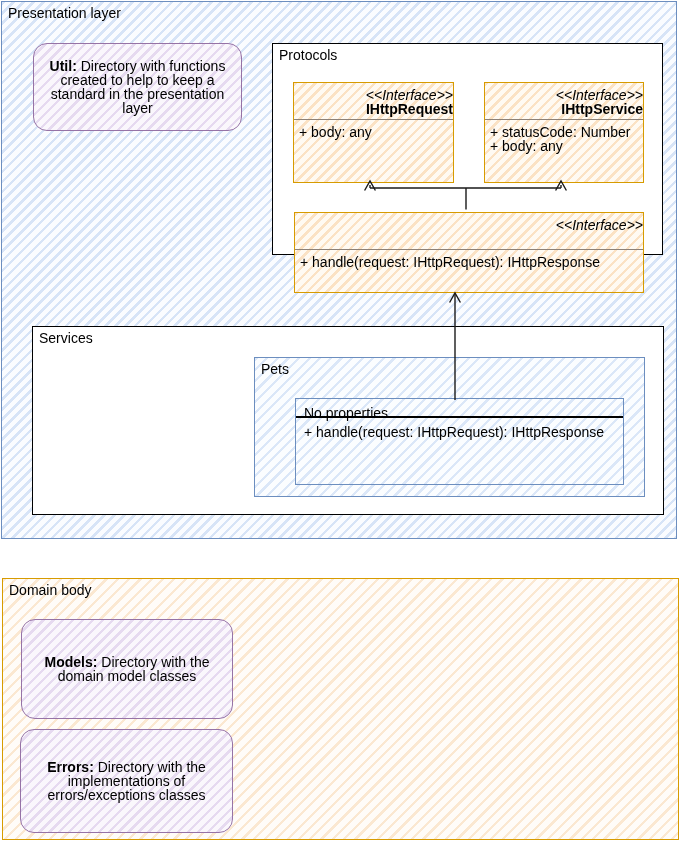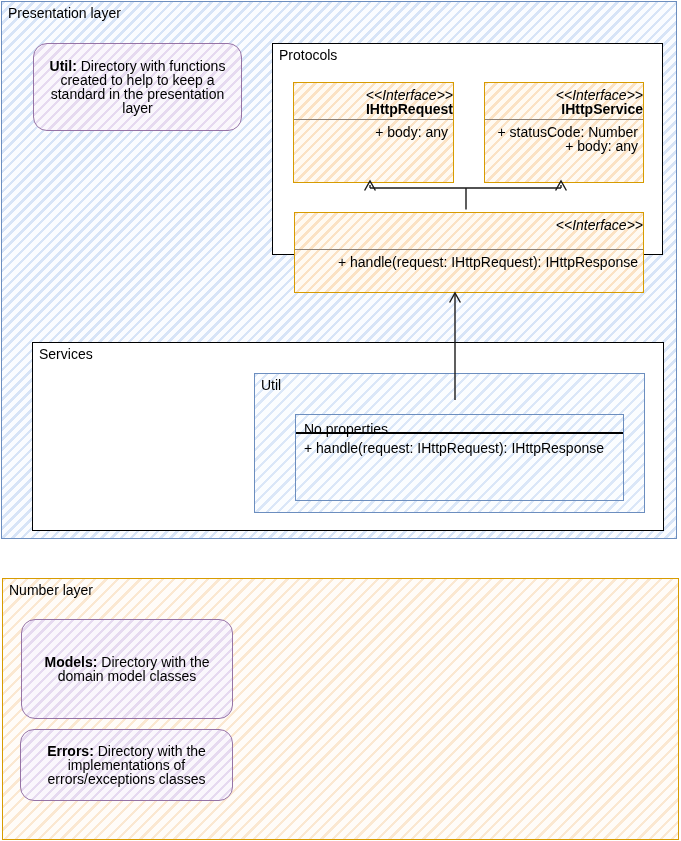--- a/index.html
+++ b/index.html
@@ -15,44 +15,44 @@
   .hatch-orange{background:repeating-linear-gradient(135deg,#fbe2c4 0,#fbe2c4 2.5px,#fffaf2 2.5px,#fffaf2 7px);}
   .hatch-orange-lite{background:repeating-linear-gradient(135deg,#fbe8d1 0,#fbe8d1 2.3px,#fffcf8 2.3px,#fffcf8 8px);}
   .hatch-purple{background:repeating-linear-gradient(135deg,#e6daf0 0,#e6daf0 2.4px,#faf7fc 2.4px,#faf7fc 7px);}
 
   .abs{position:absolute;box-sizing:border-box;}
   .layer-label{position:absolute;top:3px;left:6px;white-space:nowrap;}
 
   
   .presentation{left:1px;top:1px;width:676px;height:538px;border:1px solid #6c8ebf;}
   .protocols{left:270px;top:41px;width:391px;height:212px;background:#fff;border:1.4px solid #000;}
-  .services{left:30px;top:340px;width:632px;height:189px;background:#fff;border:1.4px solid #000;}
+  .services{left:30px;top:324px;width:632px;height:189px;background:#fff;border:1.4px solid #000;}
   .pets{left:221px;top:30px;width:391px;height:140px;border:1.3px solid #6c8ebf;}
   .domain{left:2px;top:578px;width:677px;height:262px;border:1.6px solid #d79b00;}
 
   
   .note{
     border:1.3px solid #9673a6;border-radius:14px;
     display:flex;align-items:center;justify-content:center;text-align:center;
     padding:16px 12px;line-height:14px;
   }
   .note-util{left:31px;top:41px;width:209px;height:88px;}
   .note-models{left:18px;top:40px;width:212px;height:100px;}
-  .note-errors{left:17px;top:150px;width:213px;height:72px;padding:6px 22px;}
+  .note-errors{left:17px;top:150px;width:213px;height:104px;padding:6px 22px;}
 
   
   .iface{border:1.5px solid #d79b00;}
   .iface-req{left:20px;top:38px;width:161px;height:101px;}
   .iface-res{left:211px;top:38px;width:160px;height:101px;}
   .iface-svc{left:21px;top:168px;width:350px;height:81px;}
   .iface-head{height:36px;text-align:right;padding-top:5px;line-height:14px;box-sizing:border-box;}
   .stereo{font-style:italic;}
   .iname{font-weight:bold;}
   .iface-div{height:0;border-top:1px solid #8c8177;margin:0;}
-  .iface-body{padding:5px 5px 0 5px;line-height:14px;text-align:right;}
+  .iface-body{padding:5px 5px 0 5px;line-height:14px;text-align:left;}
 
   
   .register{left:40px;top:40px;width:329px;height:87px;border:1.3px solid #6c8ebf;}
   .reg-title{height:26px;line-height:26px;text-align:center;font-weight:bold;border-bottom:1px solid #6c8ebf;box-sizing:border-box;}
   .reg-props{height:19px;line-height:28px;padding-left:8px;box-sizing:border-box;border-bottom:2px solid #000;}
   .reg-methods{height:29px;line-height:28px;padding-left:8px;box-sizing:border-box;}
 
   .overlay{position:absolute;left:0;top:0;z-index:10;pointer-events:none;}
 </style>
 </head>
@@ -104,32 +104,32 @@
         <div class="iface-body">
           <div>+ handle(request: IHttpRequest): IHttpResponse</div>
         </div>
       </div>
     </div>
 
     <div class="abs services">
       <div class="layer-label">Services</div>
 
       <div class="abs pets hatch-blue-lite">
-        <div class="layer-label">Util</div>
+        <div class="layer-label">Pets</div>
 
         <div class="abs register hatch-blue-lite">
           <div class="reg-props">No properties</div>
           <div class="reg-methods">+ handle(request: IHttpRequest): IHttpResponse</div>
         </div>
       </div>
     </div>
   </div>
 
   <div class="abs domain hatch-orange-lite">
-    <div class="layer-label">Number layer</div>
+    <div class="layer-label">Domain body</div>
 
     <div class="abs note note-models hatch-purple">
       <div>
         <b>Models:</b>
         <span>Directory with the domain model classes</span>
       </div>
     </div>
 
     <div class="abs note note-errors hatch-purple">
       <div>

